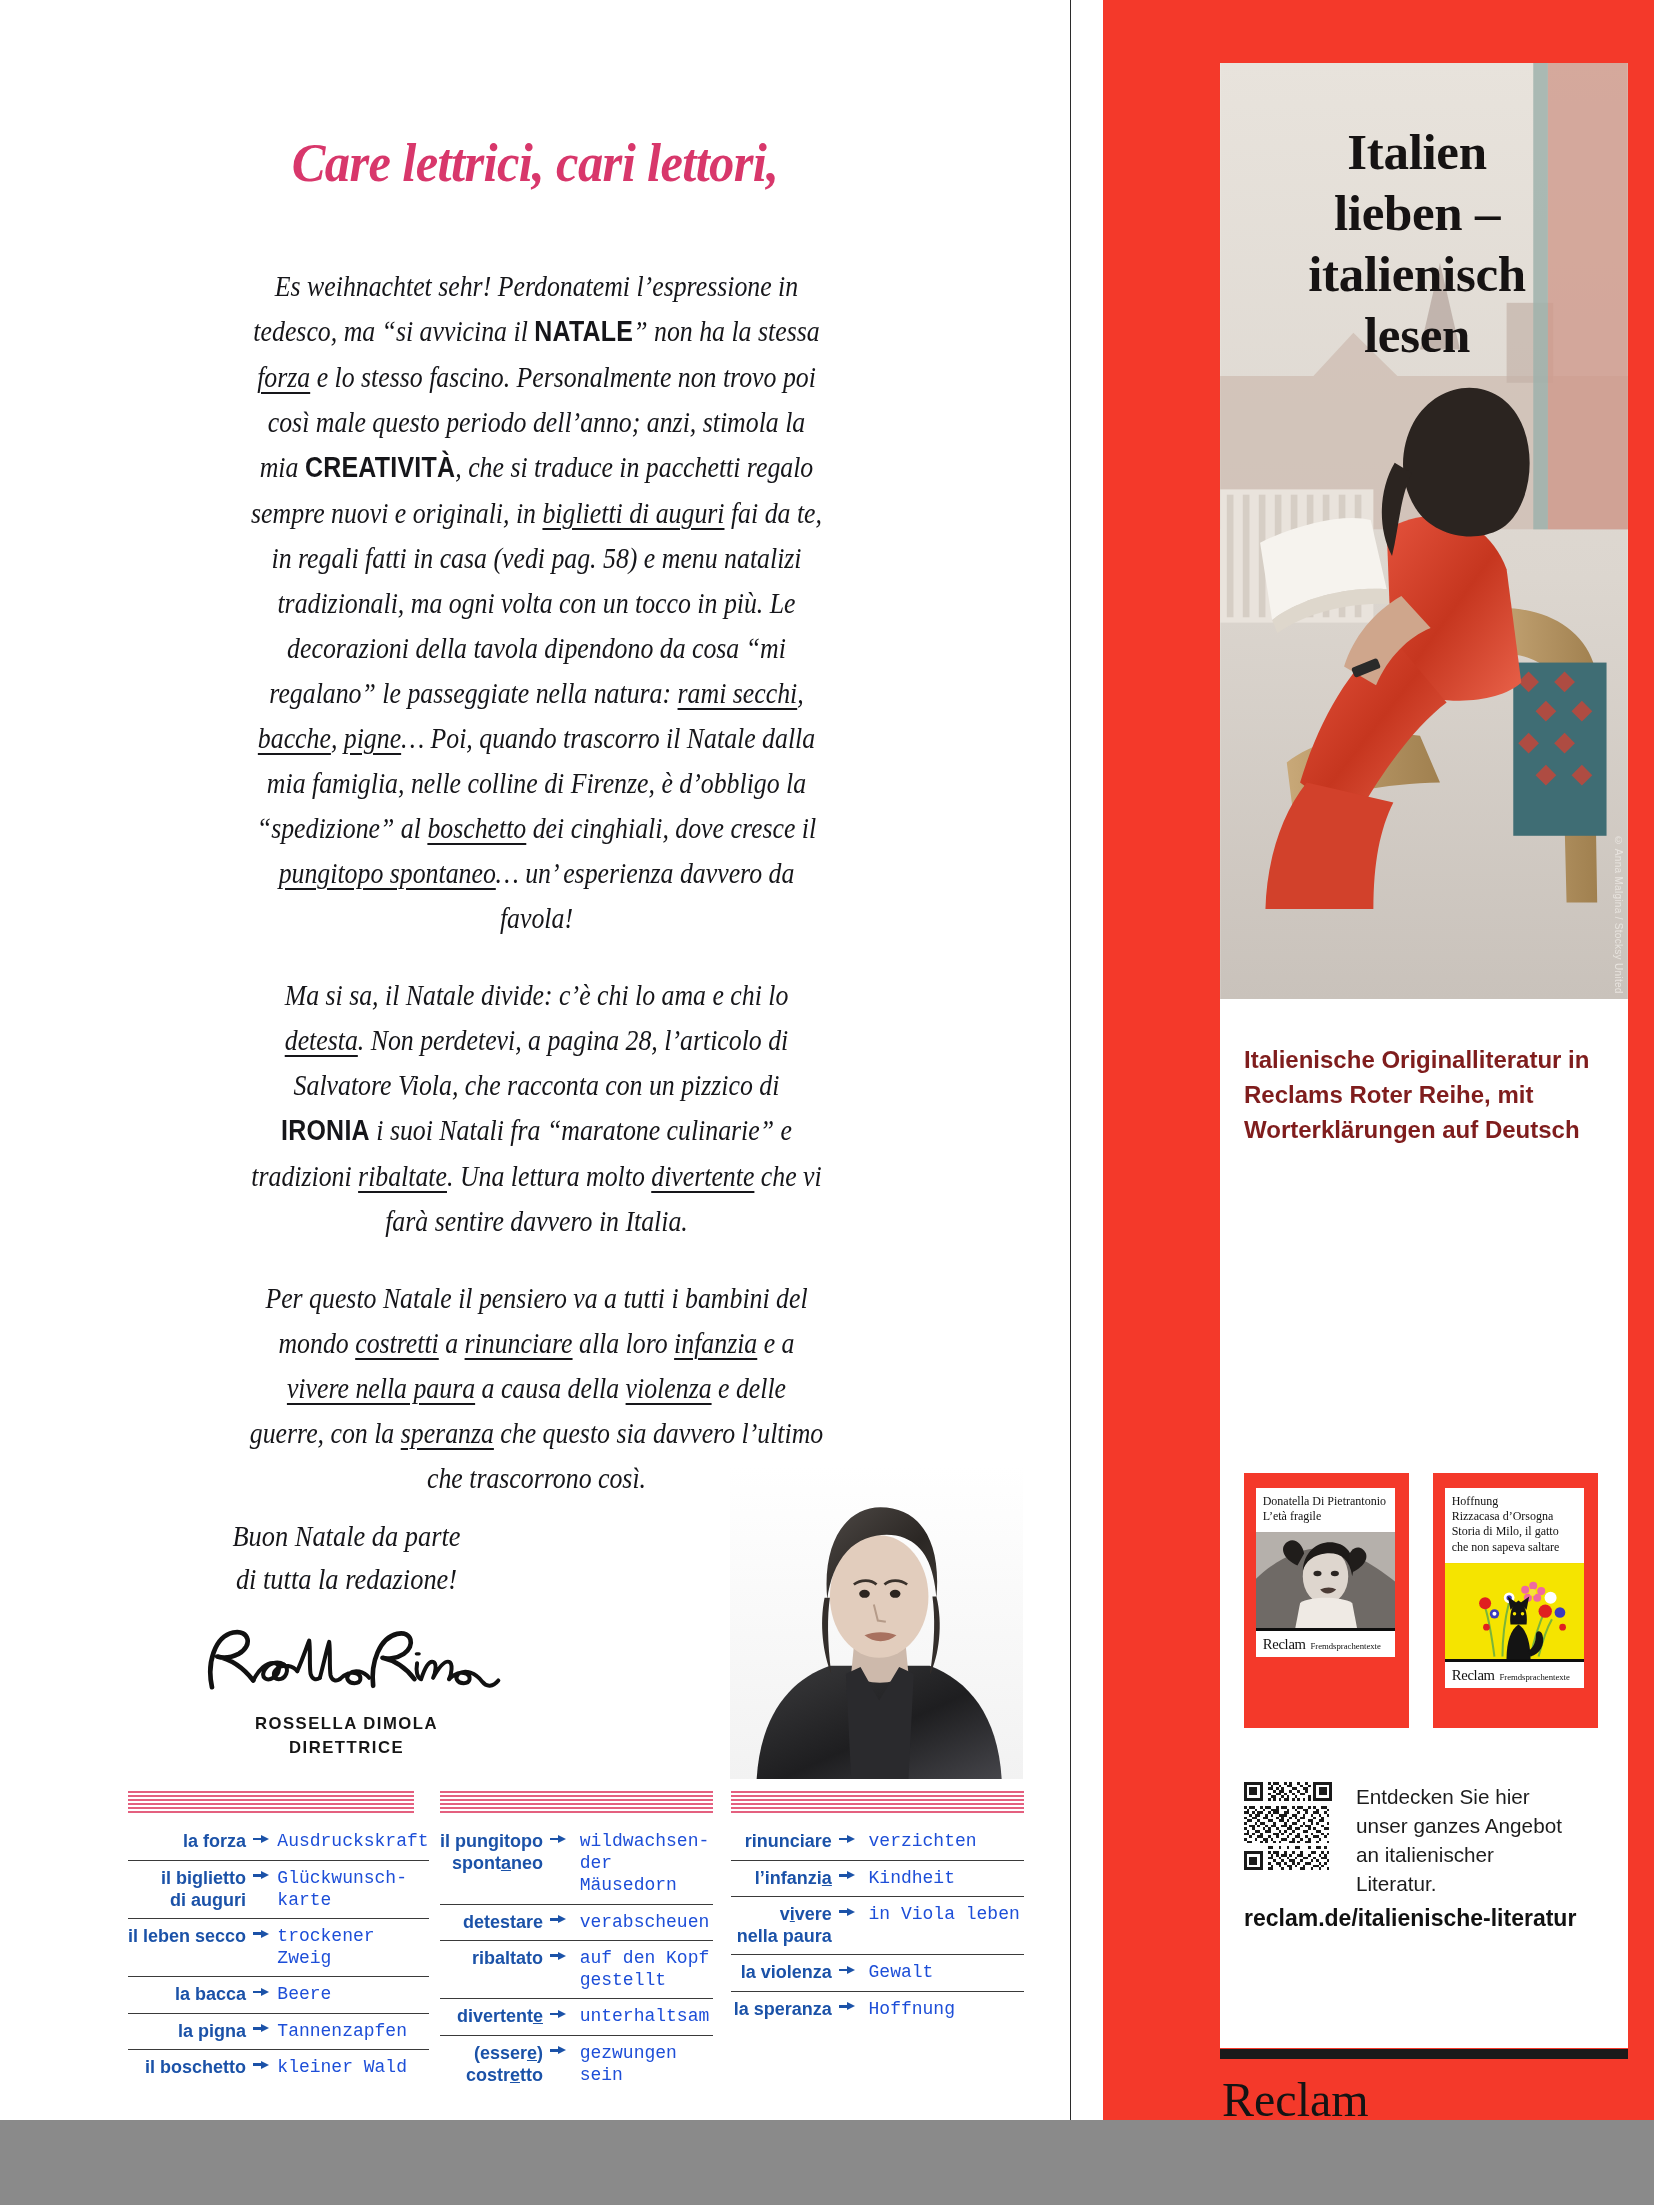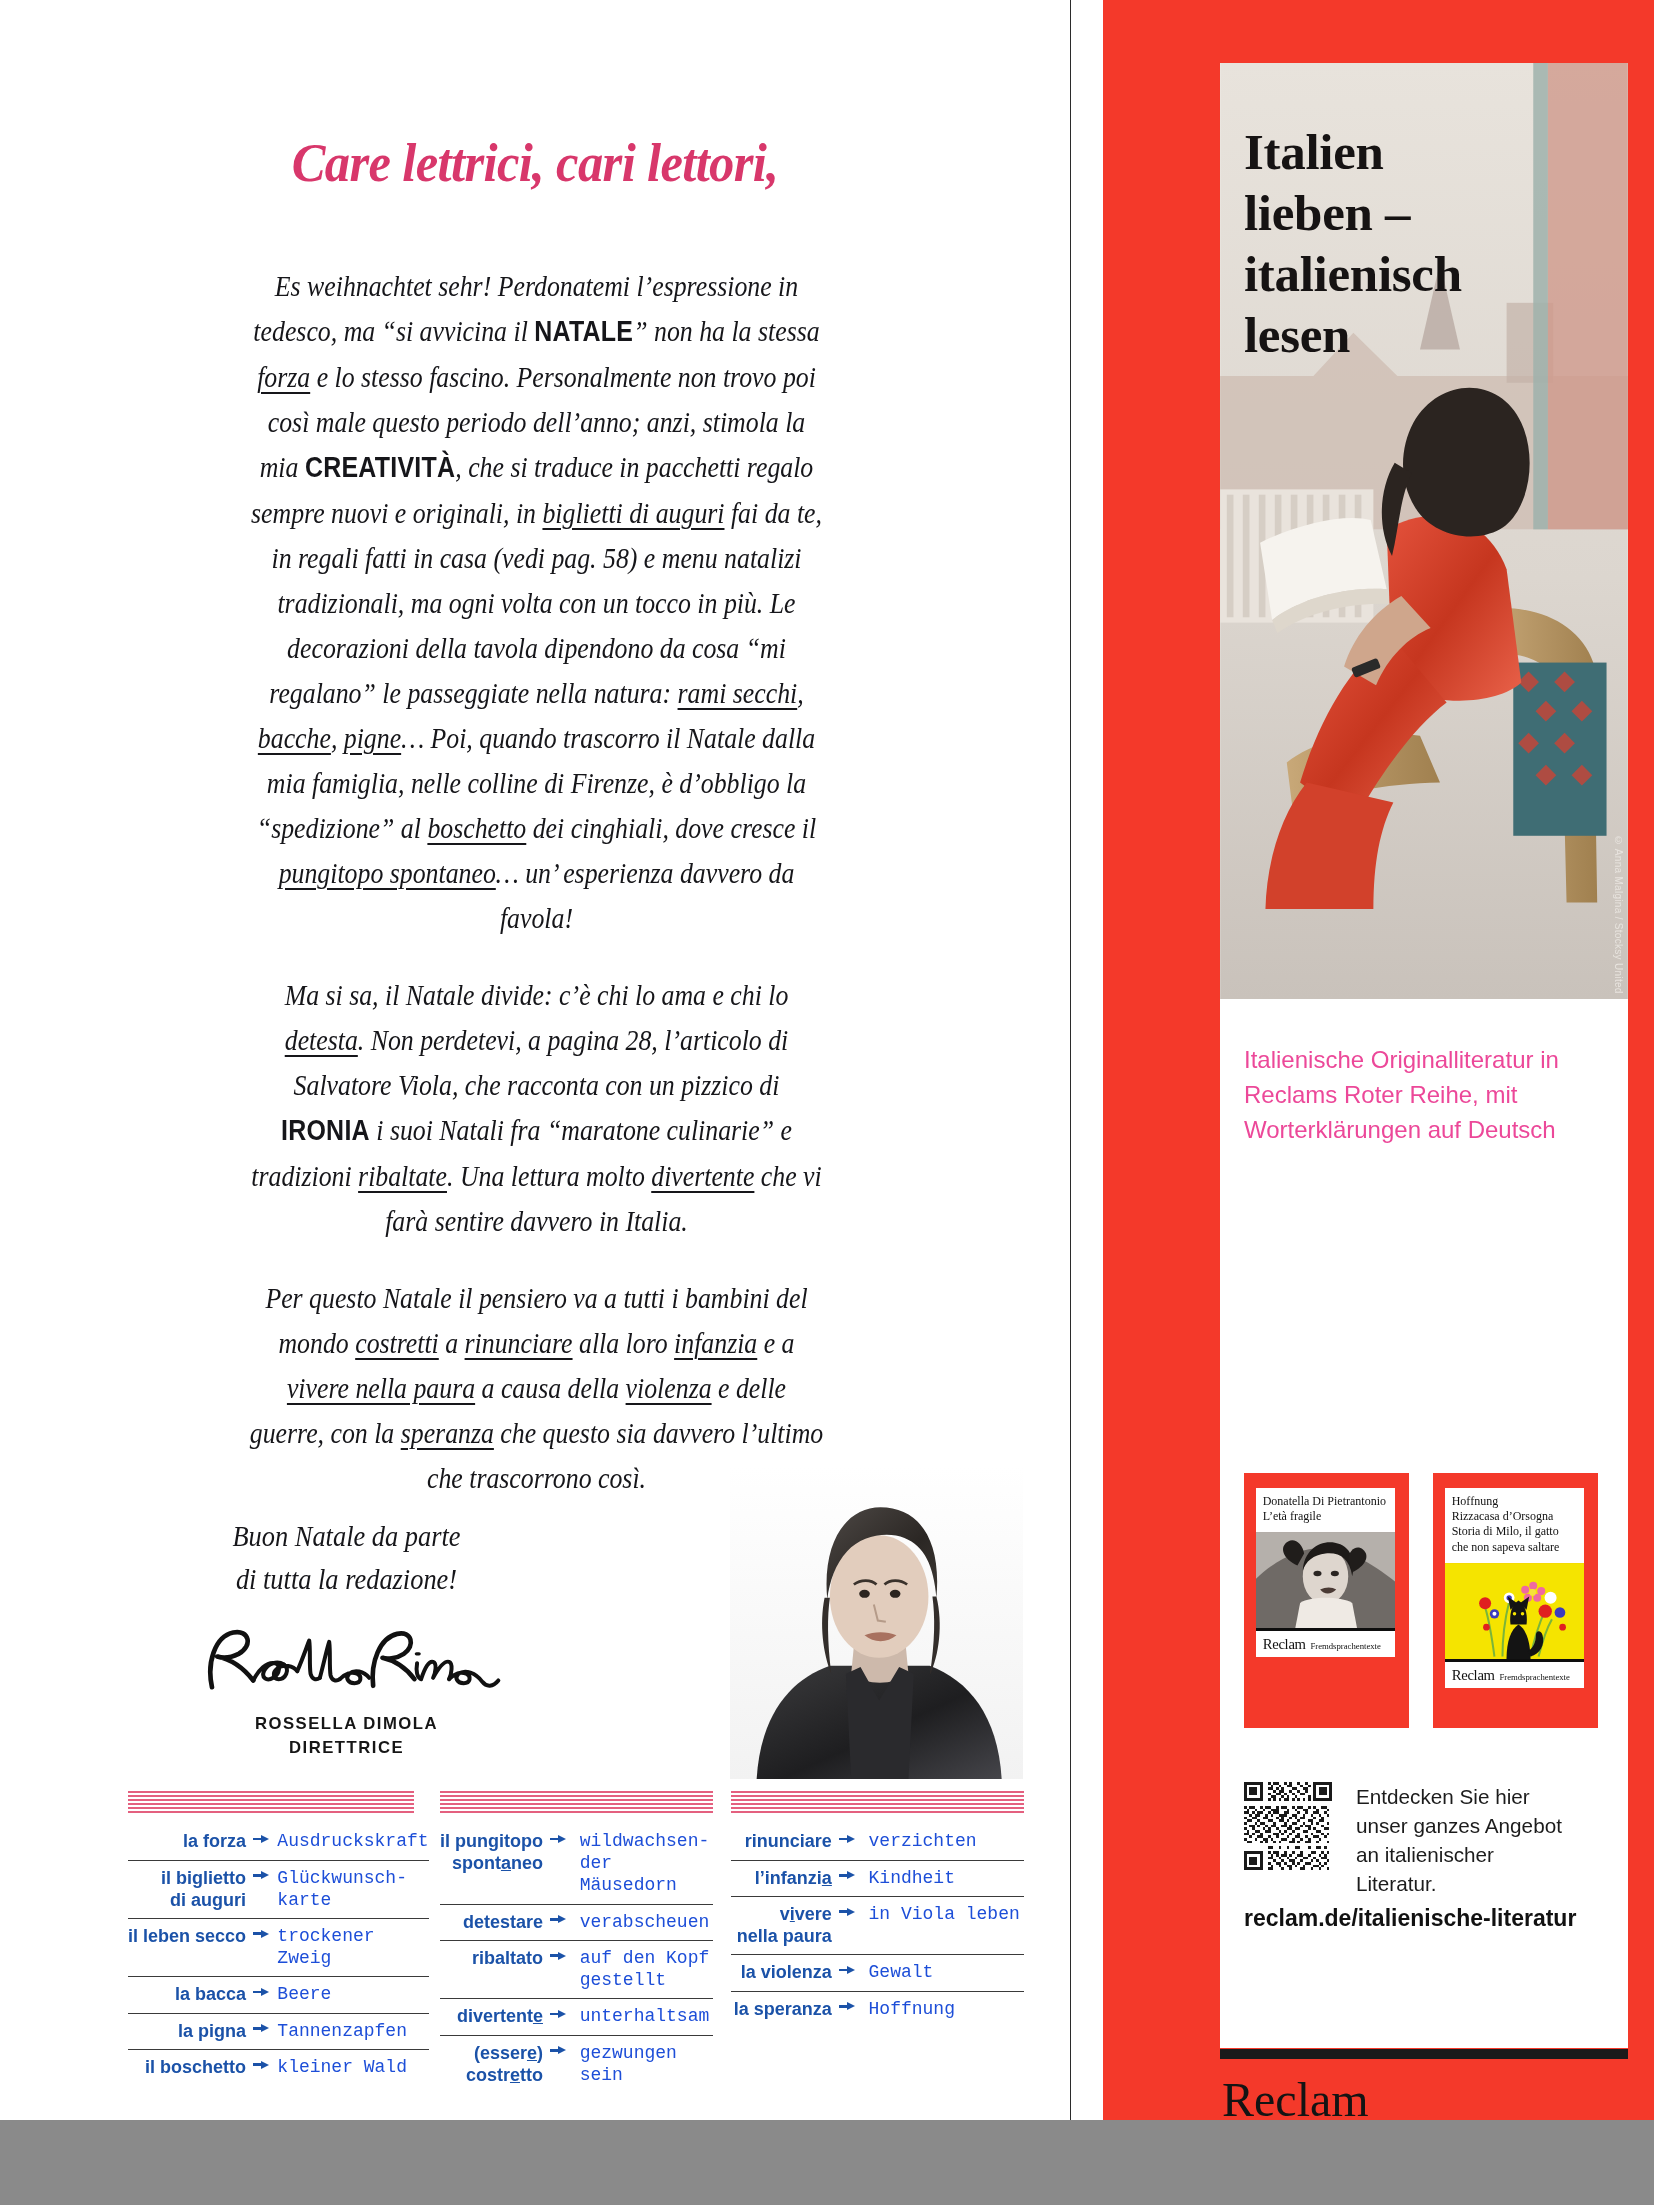--- a/index.html
+++ b/index.html
@@ -129,32 +129,32 @@
     background:#ffffff;
   }
   .hero {
     position:absolute; left:0; top:0; width:408px; height:936px;
     overflow:hidden;
   }
   .hero-head {
     position:absolute; left:24px; top:59px; width:346px;
     font-family:"Liberation Serif", serif;
     font-weight:bold; font-size:51px; line-height:61px;
-    color:#161313; letter-spacing:-0.3px;
+    color:#161313; letter-spacing:-0.3px;text-align:center;
   }
   .credit {
     position:absolute; right:4px; bottom:5.3px;
     writing-mode:vertical-rl;
     font-family:"Liberation Sans", sans-serif;
     font-size:10px; color:#e8e4df; letter-spacing:0.3px;
   }
   .adtext {
     position:absolute; left:24px; top:979px; width:360px;
     font-family:"Liberation Sans", sans-serif;
-    font-size:24px; line-height:35px; color:#ec4899;
+    font-size:24px; line-height:35px; color:#7f1d1d;font-weight:bold;
   }
 
   
   .books { position:absolute; left:24px; top:1410px; width:360px; height:266px; }
   .book { position:absolute; top:0; width:165px; height:255px; background:#f4392a; }
   .book.b1 { left:0px; }
   .book.b2 { left:189px; }
   .bk-inner { position:absolute; left:12px; top:14.7px; width:139px; }
   .bk-title {
     background:#fff; padding:6px 6.7px 8px 6.7px;

